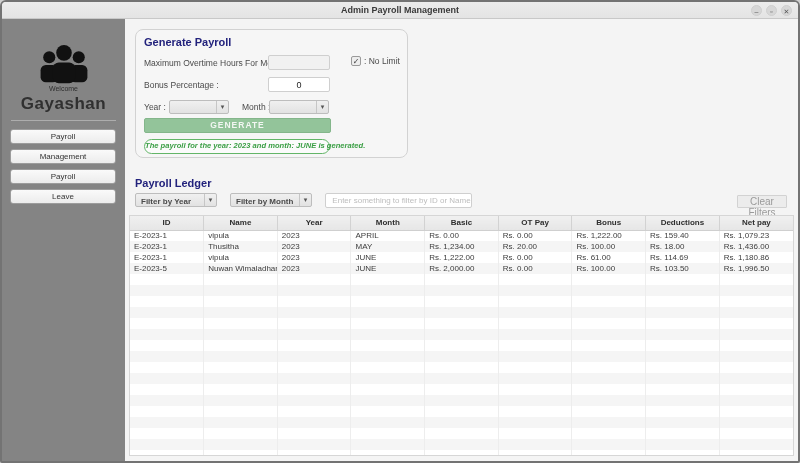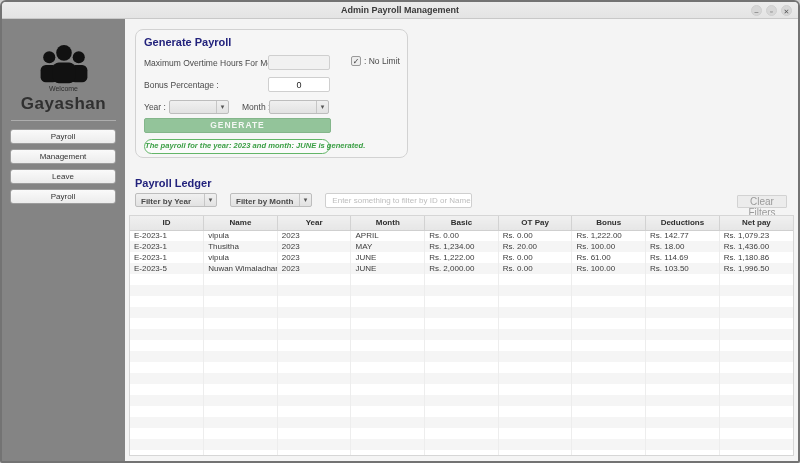--- a/index.html
+++ b/index.html
@@ -156,22 +156,22 @@
           <circle cx="30" cy="9" r="9"></circle>
           <rect x="17" y="20" width="26" height="24" rx="7"></rect>
         </g>
       </svg>
       <div class="welcome">Welcome</div>
       <div class="username">Gayashan</div>
       <div class="side-divider"></div>
       <div class="nav" id="sidebar-nav">
           <div class="nav-btn">Payroll</div>
           <div class="nav-btn">Management</div>
+          <div class="nav-btn">Payroll</div>
           <div class="nav-btn">Leave</div>
-          <div class="nav-btn">Payroll</div>
         </div>
     </div>
 
     <div class="main">
 
       <div class="gen-panel">
         <div class="panel-title">Generate Payroll</div>
 
         <div class="form-label lbl-overtime">Maximum Overtime Hours For Month :</div>
         <input class="text-field fld-overtime" value="" style="">
@@ -228,21 +228,21 @@
             </thead>
           <tbody id="table-body">
               <tr>
                 <td>E-2023-1</td>
                 <td>vipula</td>
                 <td>2023</td>
                 <td>APRIL</td>
                 <td>Rs. 0.00</td>
                 <td>Rs. 0.00</td>
                 <td>Rs. 1,222.00</td>
-                <td>Rs. 142.77</td>
+                <td>Rs. 159.40</td>
                 <td>Rs. 1,079.23</td>
               </tr>
               <tr>
                 <td>E-2023-1</td>
                 <td>Thusitha</td>
                 <td>2023</td>
                 <td>MAY</td>
                 <td>Rs. 1,234.00</td>
                 <td>Rs. 20.00</td>
                 <td>Rs. 100.00</td>

